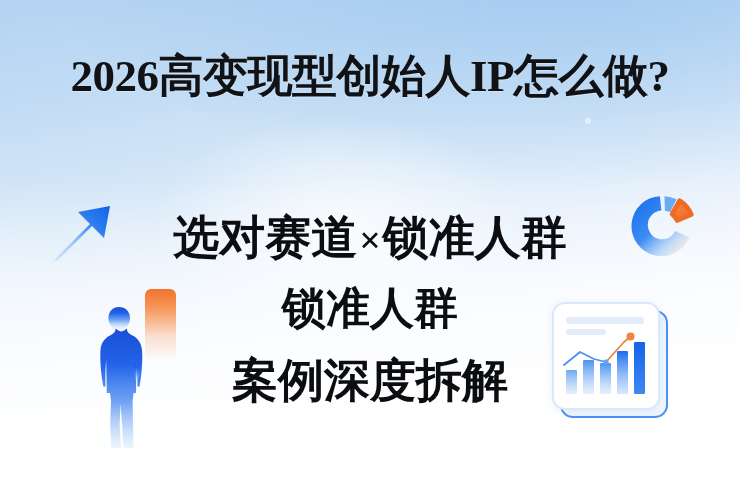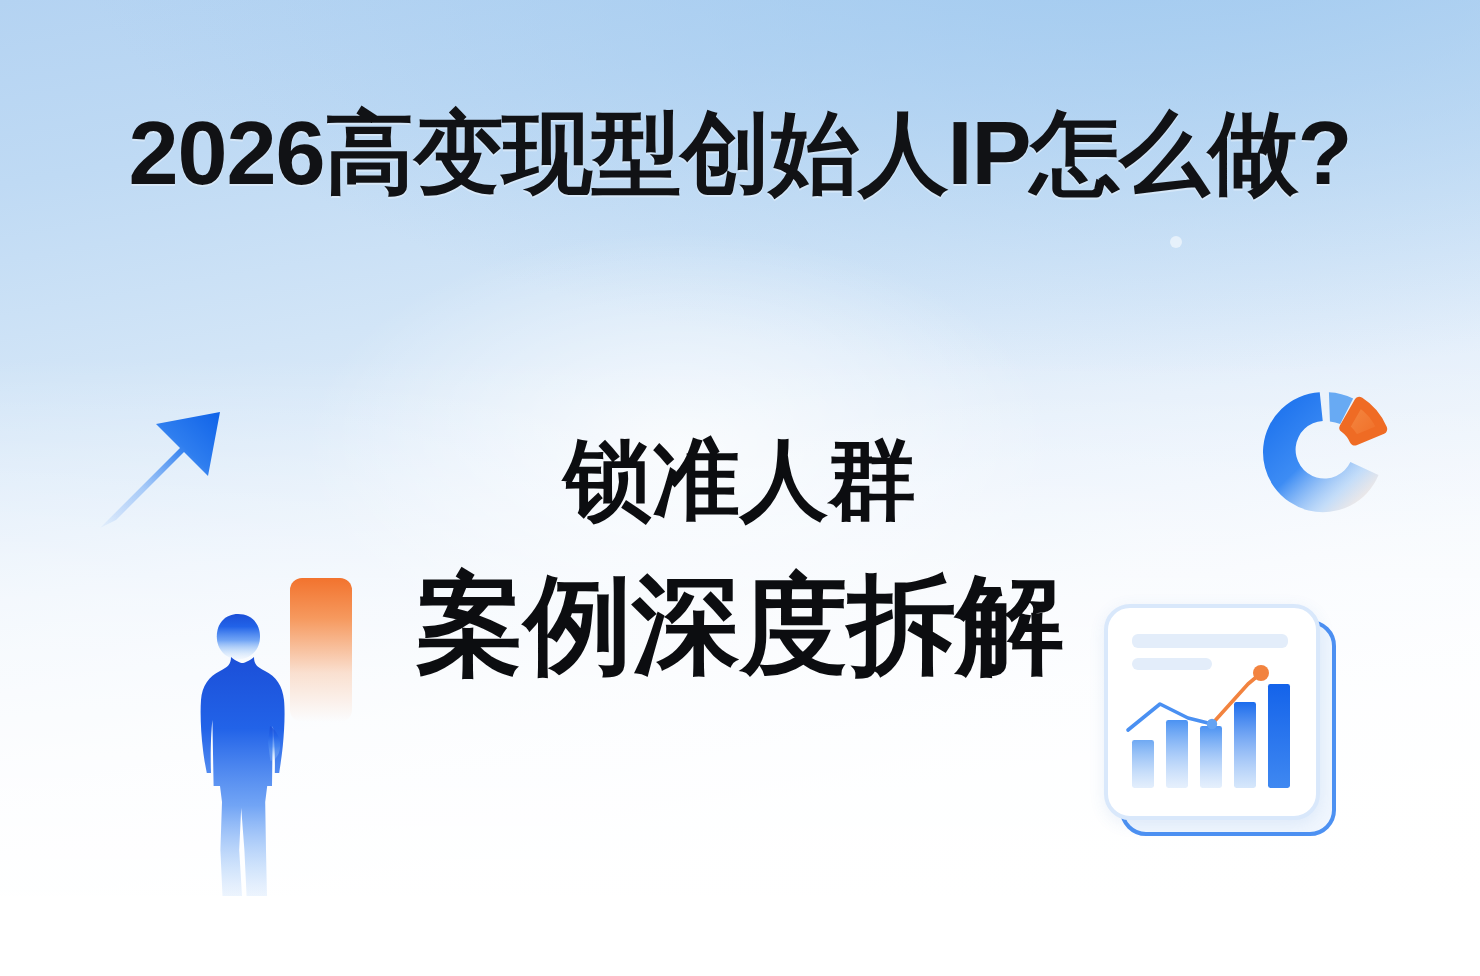--- a/index.html
+++ b/index.html
@@ -5,21 +5,21 @@
   html, body {
     margin: 0;
     padding: 0;
     background: #ffffff;
   }
   #poster {
     position: relative;
     width: 740px;
     height: 448px;
     overflow: hidden;
-    font-family: Liberation Sans, sans-serif;
+    font-family: Liberation Serif, serif;
     background:
       radial-gradient(120% 90% at 78% -14%, #9ec8ef 0%, rgba(158,200,239,0) 62%),
       linear-gradient(170deg,
         #b4d3f2 0%,
         #bfdaf4 16%,
         #d2e5f7 34%,
         #e6f0fb 52%,
         #f4f8fd 68%,
         #fbfdff 82%,
         #ffffff 100%);
@@ -66,21 +66,21 @@
     text-align: center;
     color: #0c0d10;
     font-weight: 700;
   }
   .hl-line {
     display: block;
     white-space: nowrap;
   }
   .hl1 { font-size: 46px; line-height: 66px; letter-spacing: 0px; }
   .hl2 { font-size: 44px; line-height: 72px; }
-  .hl3 { font-size: 54px; line-height: 72px; }
+  .hl3 { font-size: 46px; line-height: 72px; }
   .hl-x { font-weight: 600; font-size: 38px; padding: 0 2px; }
 
   
   .arrow-icon {
     position: absolute;
     left: 44px;
     top: 198px;
     width: 74px;
     height: 74px;
   }
@@ -220,20 +220,23 @@
                  C38.5 28.5 37 27 37 23.5
                  C34.6 25.6 32 26.5 31.2 26.5
                  C30.4 26.5 27.9 25.6 25.5 23.5 Z"></path>
 
         <path d="M45 58 C48.5 60.5 50.5 64.5 50 69 C49.6 72.6 47.8 75 45.2 75.6 L44 66 Z" opacity="0.85"></path>
       </g>
     </svg>
   </div>
 
   <div class="headline">
+    <span class="hl-line hl1">
+      <span>选对赛道</span><span class="hl-x">×</span><span>锁准人群</span>
+    </span>
     <span class="hl-line hl2">锁准人群</span>
     <span class="hl-line hl3">案例深度拆解</span>
   </div>
 
   <div class="donut-icon">
     <svg viewBox="0 0 72 72" width="72" height="72" aria-hidden="true">
       <defs>
         <linearGradient id="gDonutMain" x1="0.15" y1="0.1" x2="0.8" y2="1">
           <stop offset="0%" stop-color="#1f74ee"></stop>
           <stop offset="45%" stop-color="#3d8cf4"></stop>

